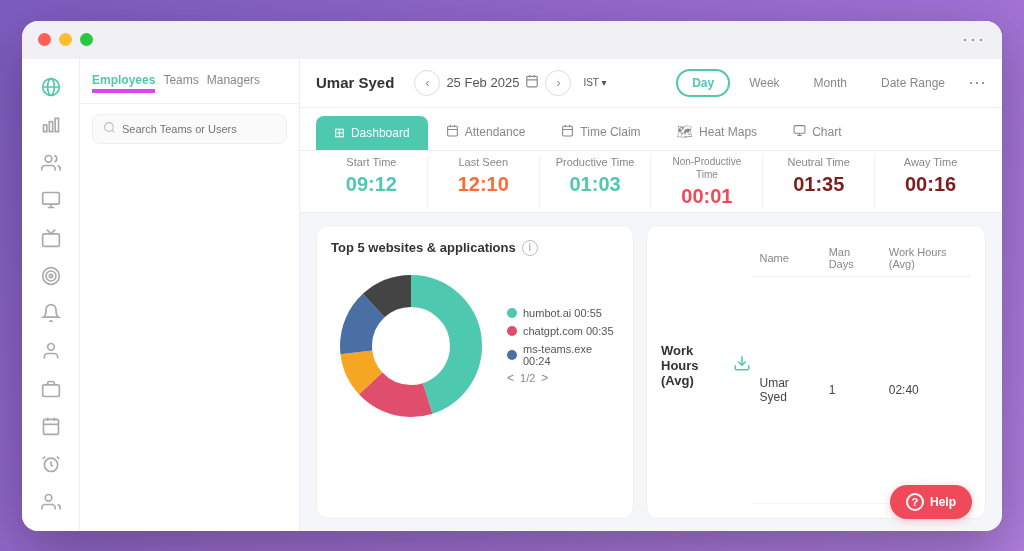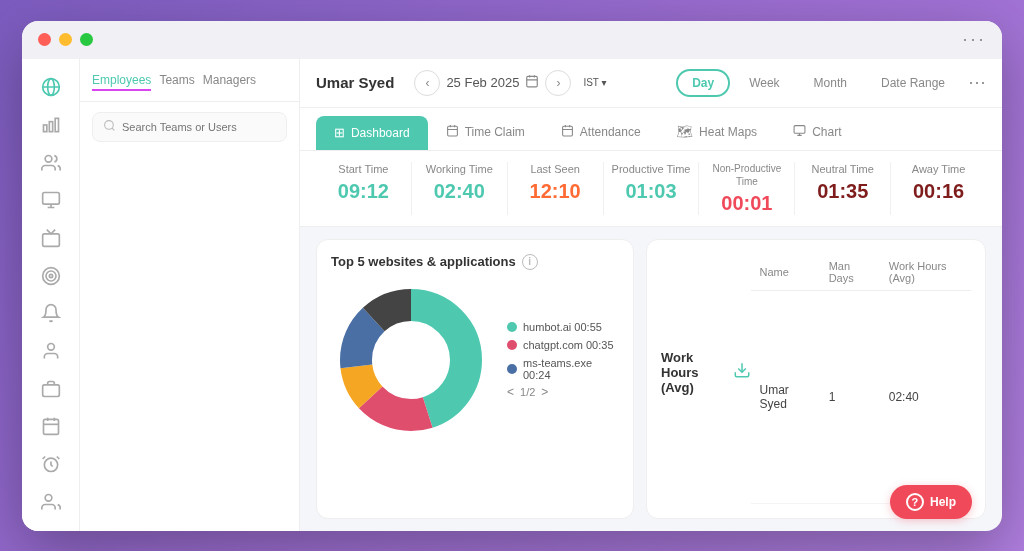--- a/index.html
+++ b/index.html
@@ -94,22 +94,22 @@
       margin-bottom: 10px;
     }
     .nav-tab {
       font-size: 12px;
       color: #888;
       cursor: pointer;
       padding: 2px 0;
     }
     .nav-tab.active {
       color: #4ec9b0;
-      border-bottom: 2px solid #d946ef;
-      font-weight: 400;
+      border-bottom: 4px solid #d946ef;
+      font-weight: 700;
     }
     .search-bar {
       display: flex;
       align-items: center;
       margin: 0 12px;
       border: 1px solid #eee;
       border-radius: 8px;
       padding: 6px 10px;
       gap: 6px;
       background: #fafafa;
@@ -211,21 +211,21 @@
       background: #4ec9b0;
       color: #fff;
       border-radius: 8px 8px 0 0;
       border-bottom: none;
     }
     .dash-tab-icon { font-size: 13px; }
     
     .stats-row {
       display: flex;
       gap: 0;
-      padding: 11px 16px;
+      padding: 4px 16px;
       background: #fff;
       border-bottom: 1px solid #eee;
       flex-shrink: 0;
     }
     .stat-item {
       flex: 1;
       text-align: center;
       border-right: 1px solid #f0f0f0;
       padding: 0 8px;
     }
@@ -559,32 +559,32 @@
           </div>
           <div class="dash-tab">
             <span class="dash-tab-icon">
               <svg width="13" height="13" viewBox="0 0 24 24" fill="none" stroke="#888" stroke-width="2">
                   <rect x="3" y="4" width="18" height="18" rx="2"></rect>
                   <line x1="16" y1="2" x2="16" y2="6"></line>
                   <line x1="8" y1="2" x2="8" y2="6"></line>
                   <line x1="3" y1="10" x2="21" y2="10"></line>
                 </svg>
             </span>
-            <span>Time Claim</span>
+            <span>Attendance</span>
           </div>
           <div class="dash-tab">
             <span class="dash-tab-icon">
               <svg width="13" height="13" viewBox="0 0 24 24" fill="none" stroke="#888" stroke-width="2">
                   <rect x="3" y="4" width="18" height="18" rx="2"></rect>
                   <line x1="16" y1="2" x2="16" y2="6"></line>
                   <line x1="8" y1="2" x2="8" y2="6"></line>
                   <line x1="3" y1="10" x2="21" y2="10"></line>
                 </svg>
             </span>
-            <span>Attendance</span>
+            <span>Time Claim</span>
           </div>
           <div class="dash-tab">
             <span class="dash-tab-icon">🗺</span>
             <span>Heat Maps</span>
           </div>
           <div class="dash-tab">
             <span class="dash-tab-icon">
               <svg width="13" height="13" viewBox="0 0 24 24" fill="none" stroke="#888" stroke-width="2">
                   <rect x="2" y="3" width="20" height="14" rx="2"></rect>
                   <line x1="8" y1="21" x2="16" y2="21"></line>
@@ -592,24 +592,20 @@
                 </svg>
             </span>
             <span>Chart</span>
           </div>
         </div>
 
         <div class="stats-row">
           <div class="stat-item">
             <div class="stat-label">Start Time</div>
             <div class="stat-value cyan">09:12</div>
-          </div>
-          <div class="stat-item">
-            <div class="stat-label">Working Time</div>
-            <div class="stat-value cyan">02:40</div>
           </div>
           <div class="stat-item">
             <div class="stat-label">Last Seen</div>
             <div class="stat-value orange">12:10</div>
           </div>
           <div class="stat-item">
             <div class="stat-label">Productive Time</div>
             <div class="stat-value green">01:03</div>
           </div>
           <div class="stat-item">

